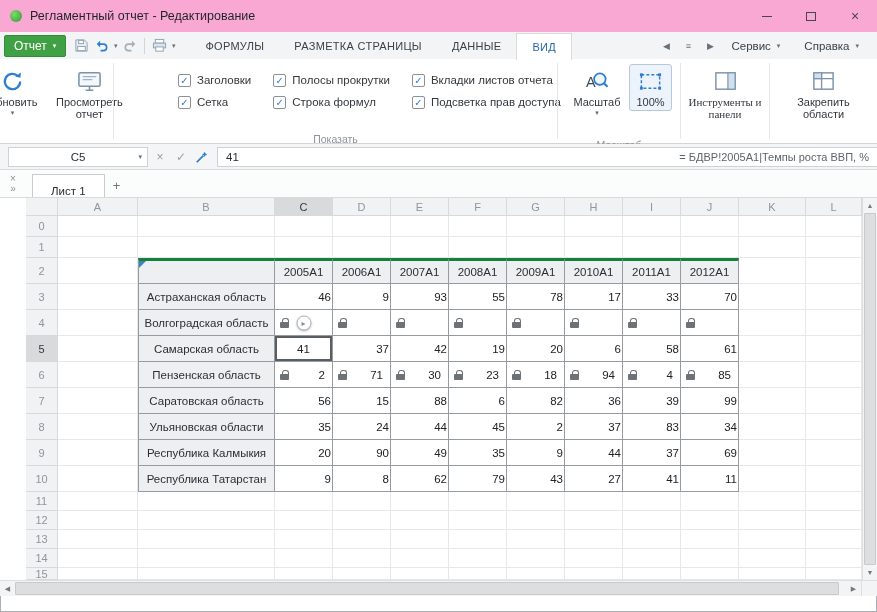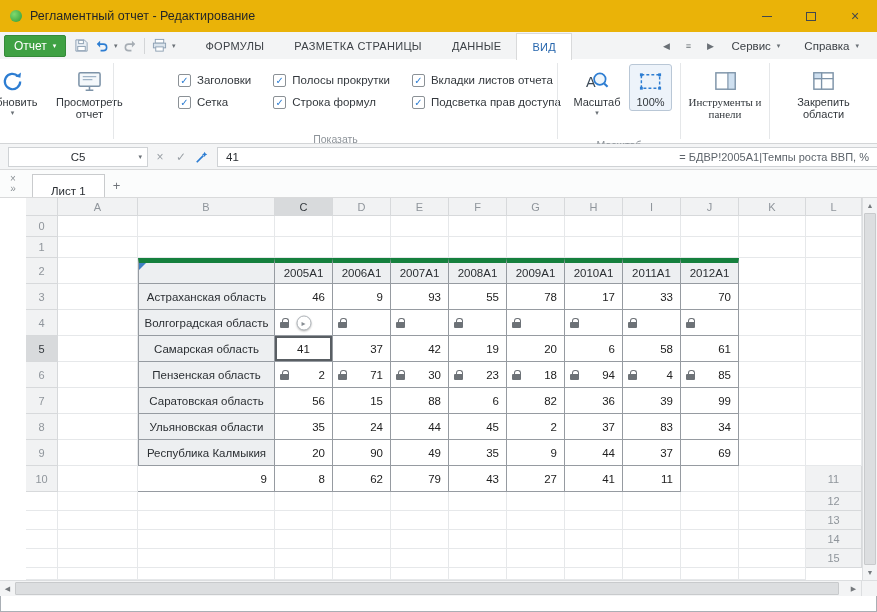--- a/index.html
+++ b/index.html
@@ -1,21 +1,21 @@
 <!DOCTYPE html>
 <html><head>
 <meta charset="utf-8">
 <style>
   html,body{margin:0;padding:0;}
   *{box-sizing:border-box;}
   body{font-family:"Liberation Sans","DejaVu Sans",sans-serif;background:#e8e8e8;}
   .app{width:877px;height:612px;background:#fff;position:relative;display:flex;flex-direction:column;overflow:hidden;box-shadow:inset 0 0 0 1px #a9afb5;}
 
   
-  .titlebar{height:32px;display:flex;align-items:center;background:#eab308;flex:0 0 auto;}
+  .titlebar{height:32px;display:flex;align-items:center;background:#f9a8d4;flex:0 0 auto;}
   .appdot{width:12px;height:12px;border-radius:50%;background:radial-gradient(circle at 35% 35%,#7fd96f,#2f9a33);margin:0 8px 0 10px;flex:0 0 auto;}
   .title{font-size:12.5px;color:#1f2328;}
   .wbtns{margin-left:auto;display:flex;height:100%;}
   .wbtn{width:44px;display:flex;align-items:center;justify-content:center;color:#43484d;font-size:14px;}
   .minico{width:10px;height:1px;background:#43484d;display:inline-block;}
   .maxico{width:10px;height:9px;border:1px solid #43484d;display:inline-block;}
 
   
   .tabrow{height:27px;background:#f3f4f5;display:flex;align-items:center;padding:0 6px 0 4px;flex:0 0 auto;}
   .filebtn{background:#3fa143;color:#fff;font-size:12px;height:22px;padding:0 9px;display:flex;align-items:center;gap:6px;border-radius:2px;margin-right:5px;border:1px solid #358a39;}
@@ -65,24 +65,24 @@
   .sadd{width:24px;height:23px;display:flex;align-items:center;justify-content:center;color:#6f747a;font-size:13px;}
 
   
   .sheetwrap{height:382px;display:flex;background:#fff;flex:0 0 auto;}
   .lgutter{width:26px;background:#fff;flex:0 0 auto;}
   #grid{width:836px;display:grid;overflow:hidden;background:#fff;flex:0 0 auto;}
   .h{background:#f1f2f3;border-right:1px solid #d7d9db;border-bottom:1px solid #d7d9db;display:flex;align-items:center;justify-content:center;font-size:11px;color:#8f959b;position:relative;}
   .hs{background:#d8dadc;color:#33383d;}
   .c{background:#fff;border-right:1px solid #e6e8ea;border-bottom:1px solid #e6e8ea;display:flex;align-items:center;position:relative;overflow:hidden;font-size:11.5px;color:#222;}
   .t{border-right-color:#969ba1;border-bottom-color:#969ba1;}
-  .tt{border-top:5px solid #15803d;}
+  .tt{border-top:3px solid #15803d;}
   .tl{border-left:1px solid #969ba1;}
   .hd{background:#edeff1;justify-content:center;color:#2b2f33;}
-  .num{justify-content:flex-end;padding-right:7px;}
+  .num{justify-content:flex-end;padding-right:1px;}
   .ctr{justify-content:center;}
   .lk{justify-content:flex-start;padding-left:5px;}
   .lkv{justify-content:space-between;padding:0 7px 0 5px;}
   .selcell{box-shadow:inset 0 0 0 2px #595e63;background:#fff;}
   .lock{position:relative;width:9px;height:10px;display:inline-block;flex:0 0 auto;}
   .lock:before{content:"";position:absolute;top:0;left:2px;width:5px;height:6px;border:1.3px solid #6d7277;border-bottom:none;border-radius:3px 3px 0 0;}
   .lock:after{content:"";position:absolute;bottom:0;left:0;width:9px;height:6px;background:#6d7277;border-radius:1px;}
   .flag{position:absolute;top:0;left:0;width:0;height:0;border-top:7px solid #3f80c2;border-right:7px solid transparent;}
   .drill{position:absolute;left:50%;top:50%;transform:translate(-50%,-50%);width:15px;height:15px;border-radius:50%;background:#fff;border:1px solid #aeb3b8;box-shadow:0 1px 2px rgba(0,0,0,.25);display:flex;align-items:center;justify-content:center;font-size:8px;color:#878d93;}
   .vscroll{width:15px;background:#f3f4f5;border-left:1px solid #dcdee0;position:relative;flex:0 0 auto;}
@@ -527,20 +527,21 @@
         <div class="c t num">49</div>
         <div class="c t num">35</div>
         <div class="c t num">9</div>
         <div class="c t num">44</div>
         <div class="c t num">37</div>
         <div class="c t num">69</div>
         <div class="c"></div>
         <div class="c"></div>
         <div class="h">10</div>
         <div class="c"></div>
+        <div class="c t tl hd rg">Республика Татарстан</div>
         <div class="c t num">9</div>
         <div class="c t num">8</div>
         <div class="c t num">62</div>
         <div class="c t num">79</div>
         <div class="c t num">43</div>
         <div class="c t num">27</div>
         <div class="c t num">41</div>
         <div class="c t num">11</div>
         <div class="c"></div>
         <div class="c"></div>

